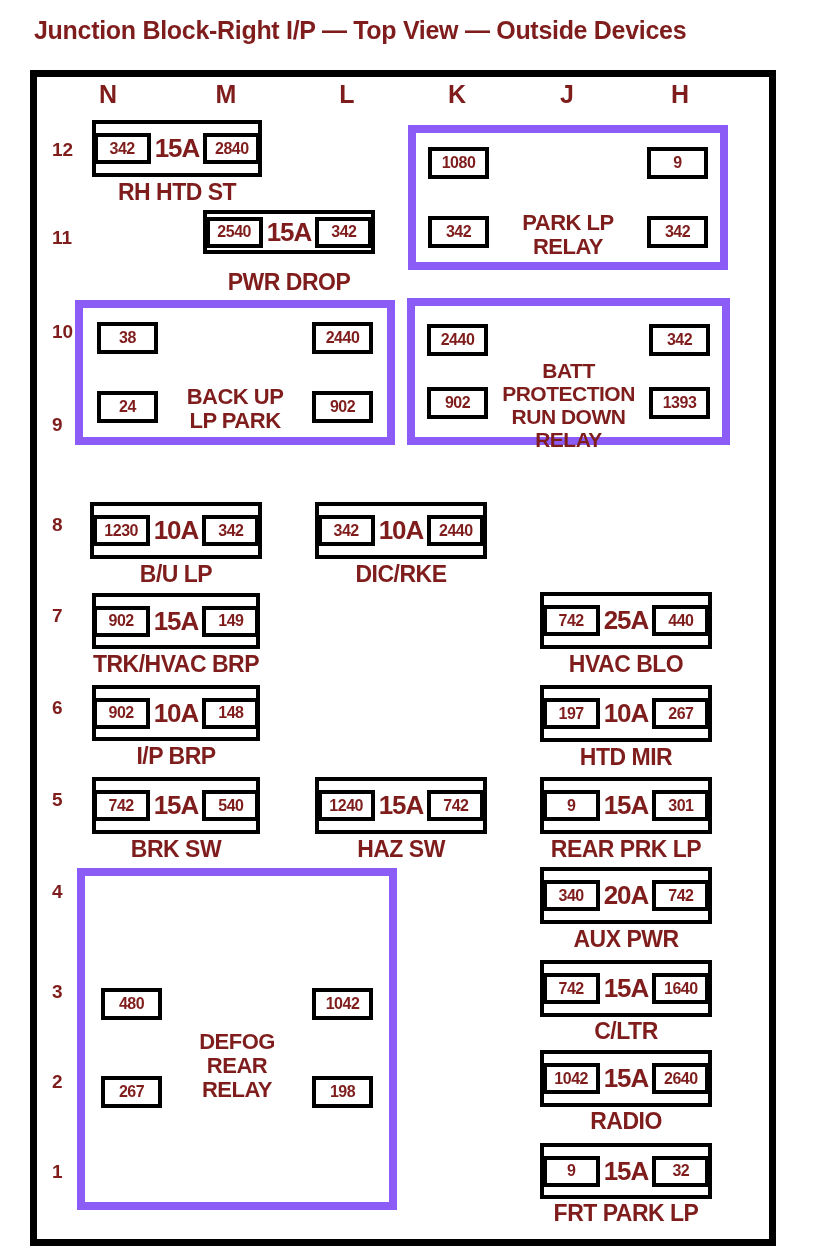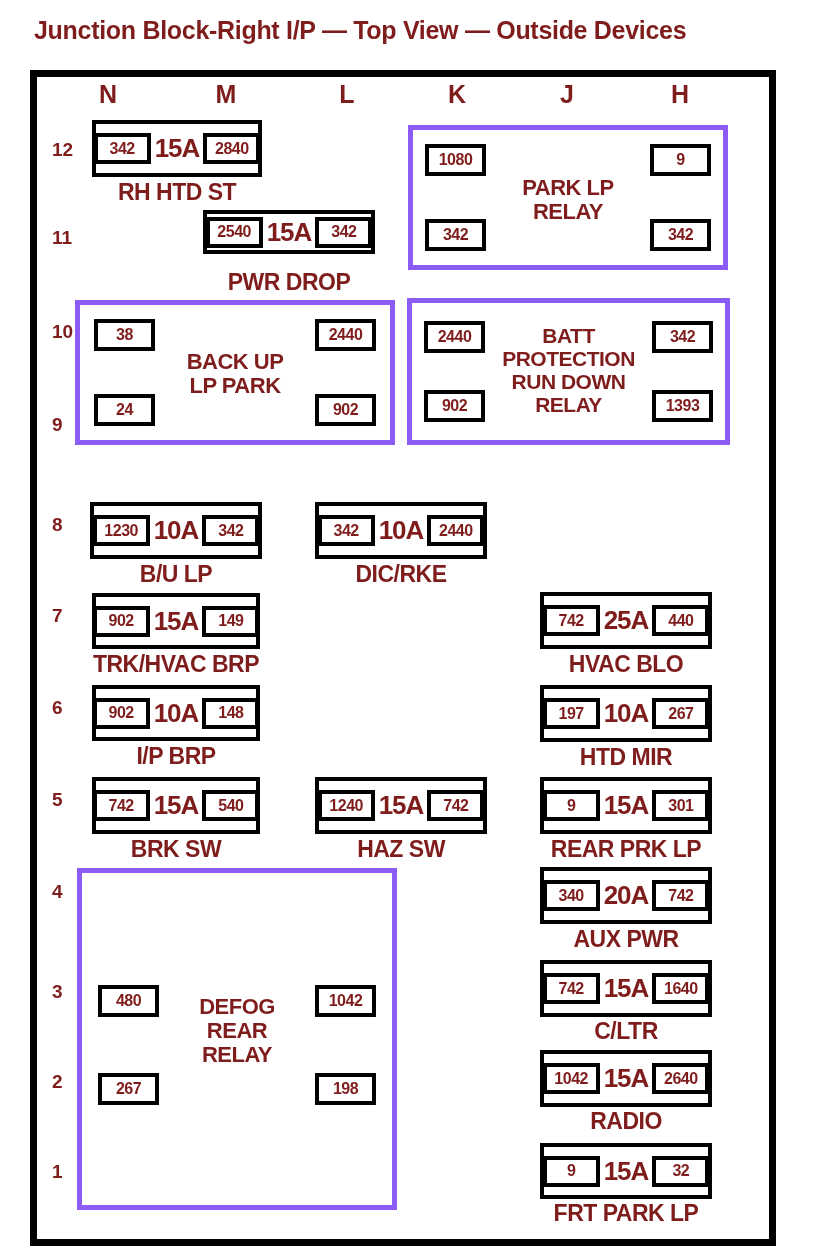--- a/index.html
+++ b/index.html
@@ -27,28 +27,28 @@
   .term{
     width:57px;height:31px;border:4px solid #000;background:#fff;
     display:flex;align-items:center;justify-content:center;
     font-size:16px;letter-spacing:-0.5px;flex:0 0 auto;
   }
   .amp{font-size:26px;letter-spacing:-1px;padding:0 1px;}
   .flabel{
     position:absolute;transform:translateX(-50%);font-size:23px;letter-spacing:-0.5px;white-space:nowrap;
   }
   .relay{
-    position:absolute;border:5px solid #8b5cf6;background:#fff;
+    position:absolute;border:8px solid #8b5cf6;background:#fff;
   }
   .rterm{
     position:absolute;width:61px;height:32px;border:4px solid #000;background:#fff;
     display:flex;align-items:center;justify-content:center;font-size:16px;letter-spacing:-0.5px;
   }
   .rlabel{
-    position:absolute;left:0;right:0;text-align:center;font-size:22px;line-height:24px;letter-spacing:-0.5px;
+    position:absolute;left:0;right:0;text-align:center;font-size:22px;line-height:24px;letter-spacing:-0.5px;margin-top:32px;
   }
   .rlabel.small{font-size:21px;line-height:23px;}
 </style>
 </head>
 <body>
 
 <div id="stage">
 
   <div class="title">Junction Block-Right I/P — Top View — Outside Devices</div>
 

